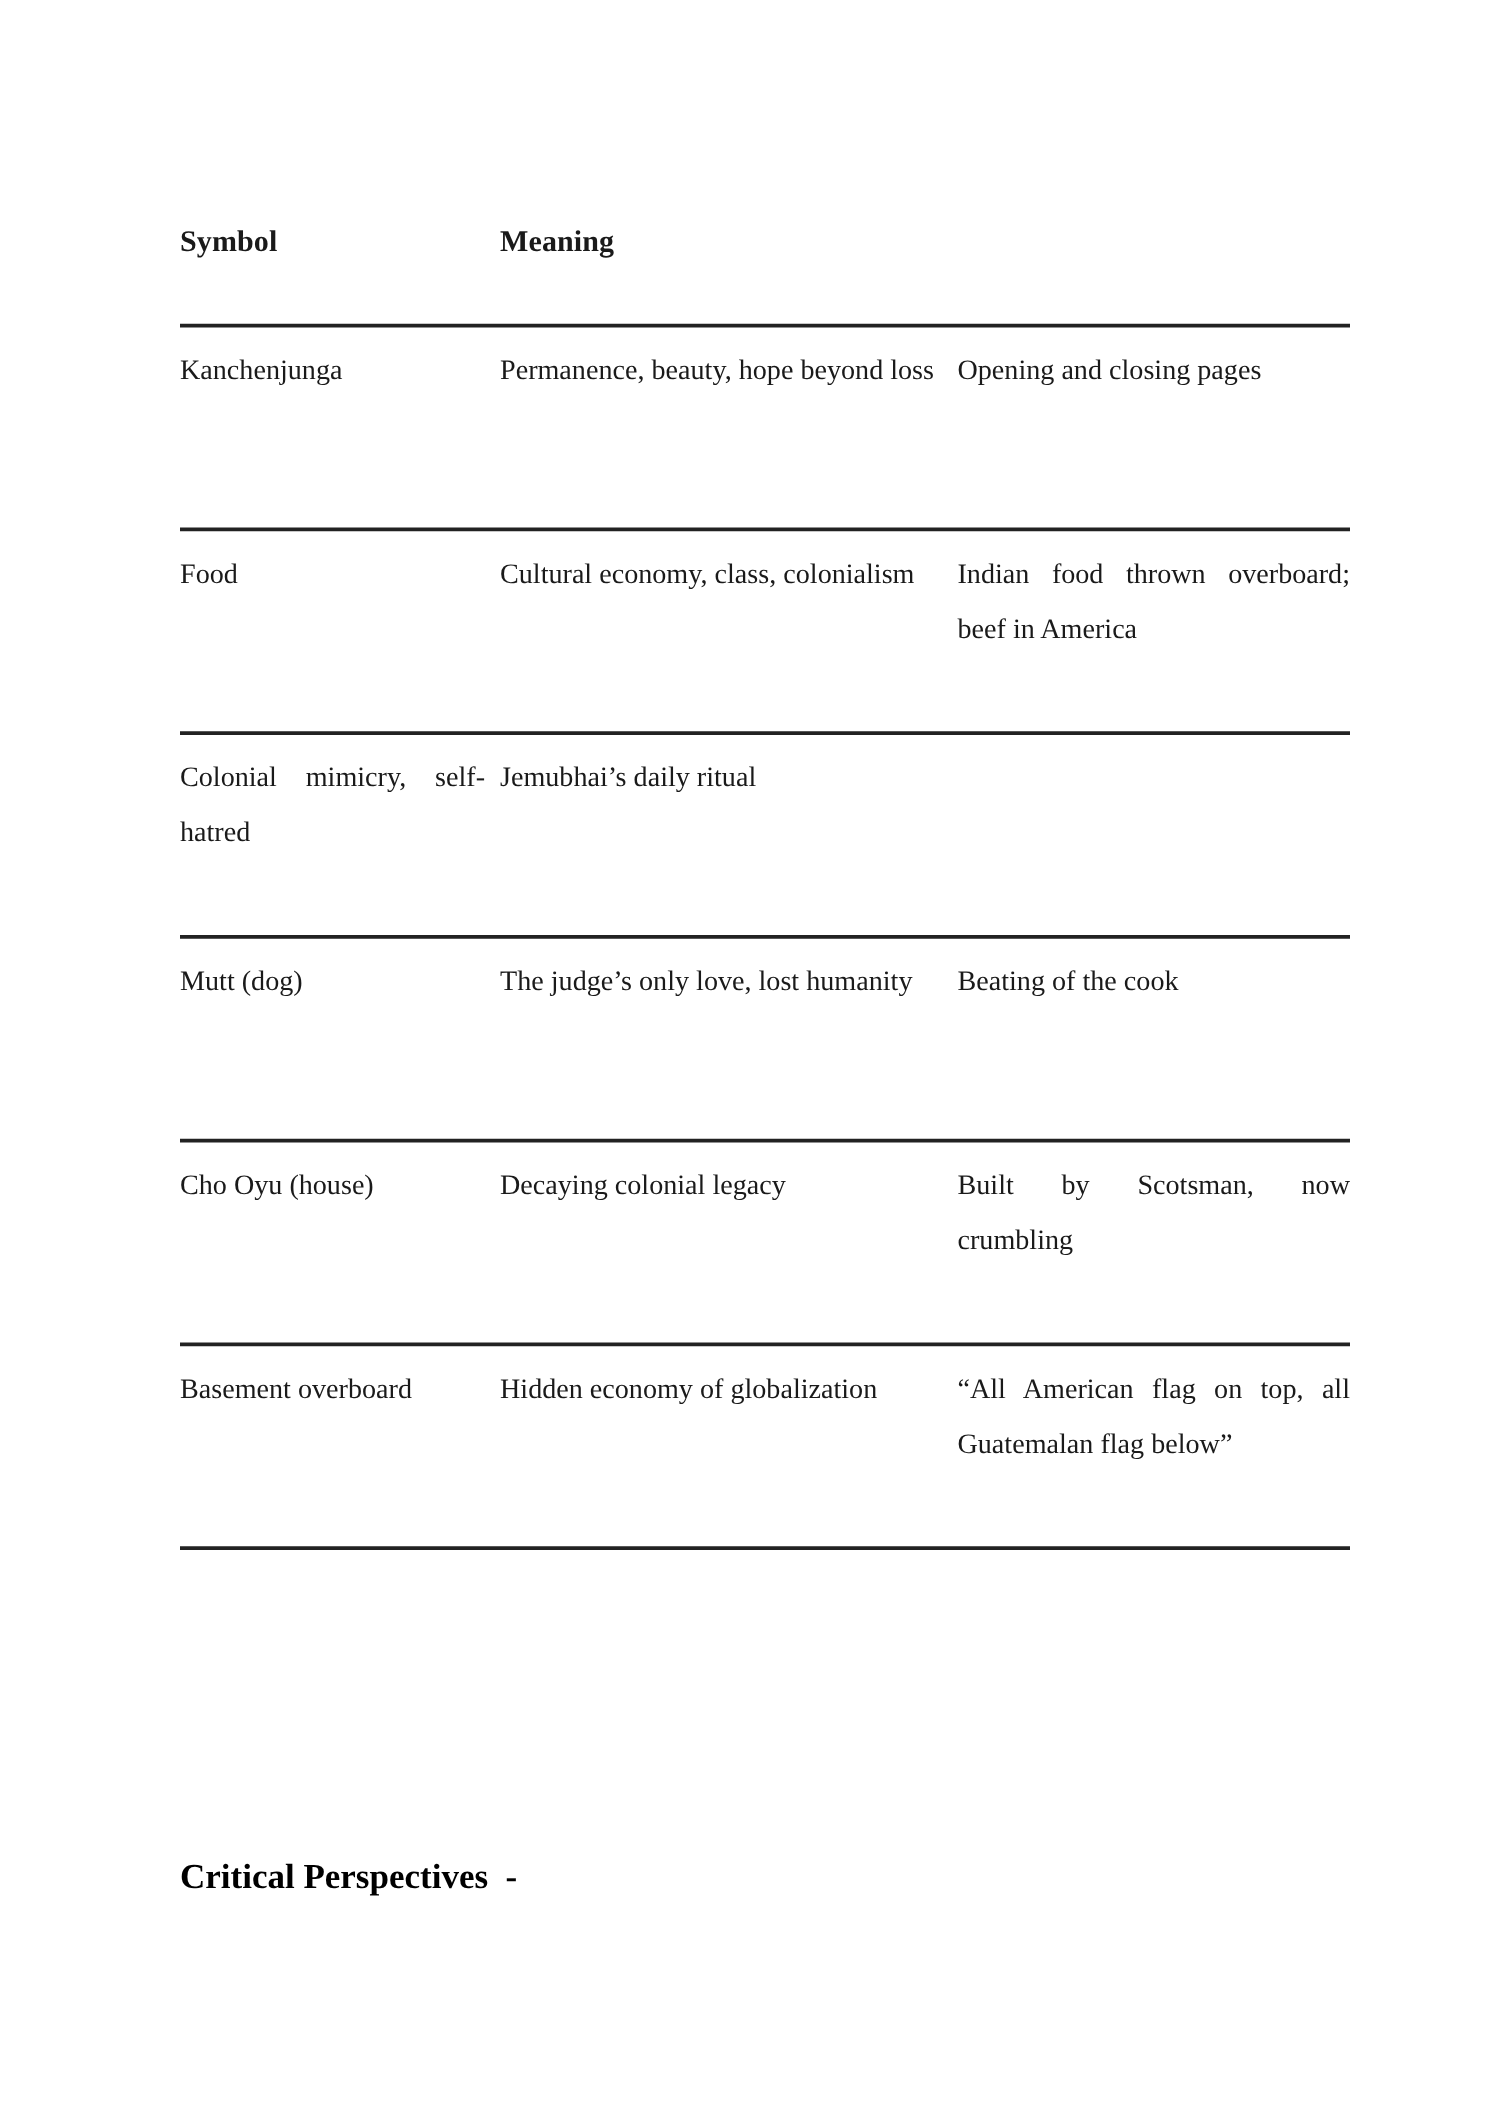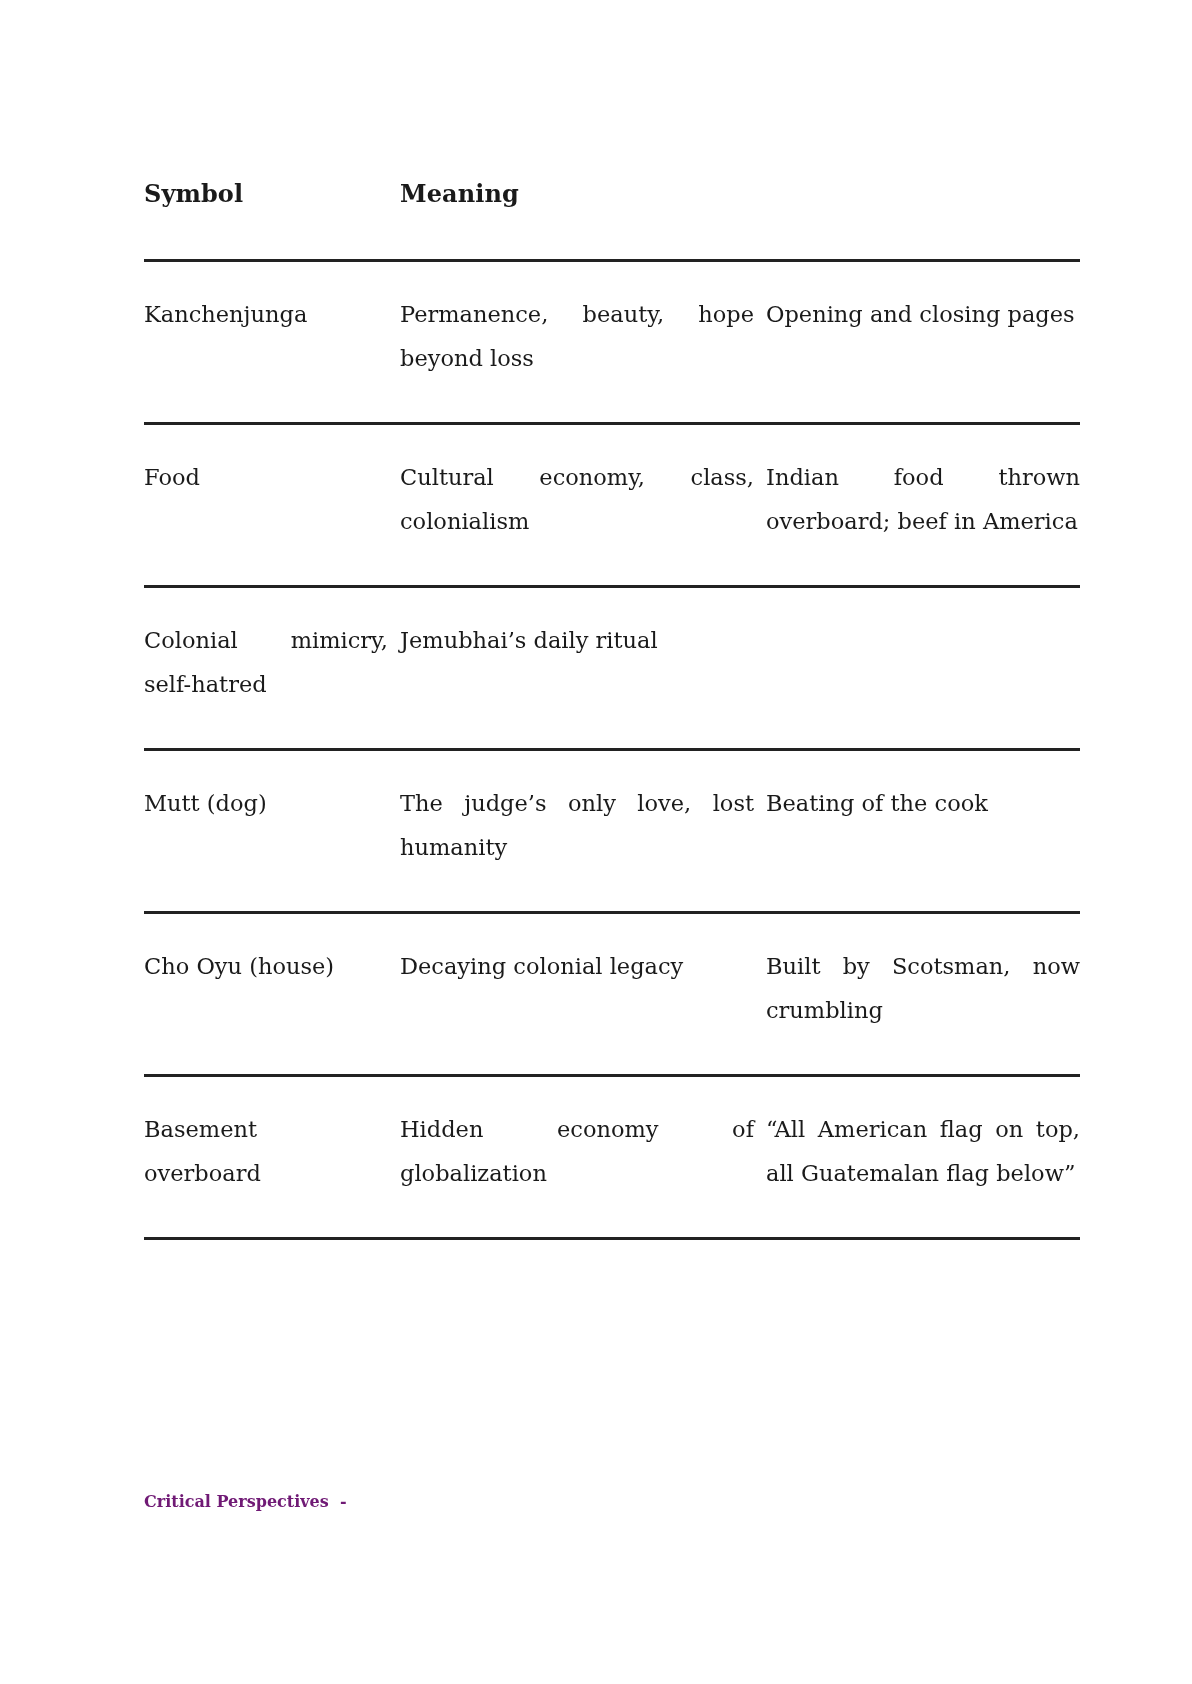--- a/index.html
+++ b/index.html
@@ -26,37 +26,38 @@
       left: 144px;
       top: 160px;
       width: 936px;
     }
     .row {
       position: relative;
       display: grid;
       grid-template-columns: 256px 366px 314px;
       border-bottom: 3px solid #222222;
       box-sizing: border-box;
+      font-family: Liberation Serif, serif;
     }
     .row.header {
       height: 102px;
       align-items: start;
     }
     .row.header .cell {
       padding-top: 18px;
       font-weight: bold;
       font-size: 24px;
       line-height: 32px;
       letter-spacing: 0.1px;
     }
     .row.body {
       height: 163px;
     }
     .row.body .cell {
-      padding-top: 30px;
+      padding-top: 12px;
       font-size: 22.5px;
       line-height: 44px;
     }
     .cell {
       box-sizing: border-box;
     }
     .cell.meaning {
       padding-right: 12px;
       text-align: justify;
     }
@@ -64,24 +65,25 @@
       text-align: justify;
     }
     .cell.symbol {
       padding-right: 20px;
     }
     .section-heading {
       position: absolute;
       left: 144px;
       top: 1484px;
       font-weight: bold;
-      font-size: 16px;
+      font-size: 28px;
       line-height: 36px;
-      color: #701a75;
+      color: #000000;
       white-space: pre;
+      font-family: Liberation Serif, serif;
     }
   </style>
 </head>
 <body>
 
 <div class="page">
   <div class="table">
     <div class="row header">
       <div class="cell symbol">Symbol</div>
       <div class="cell meaning">Meaning</div>

